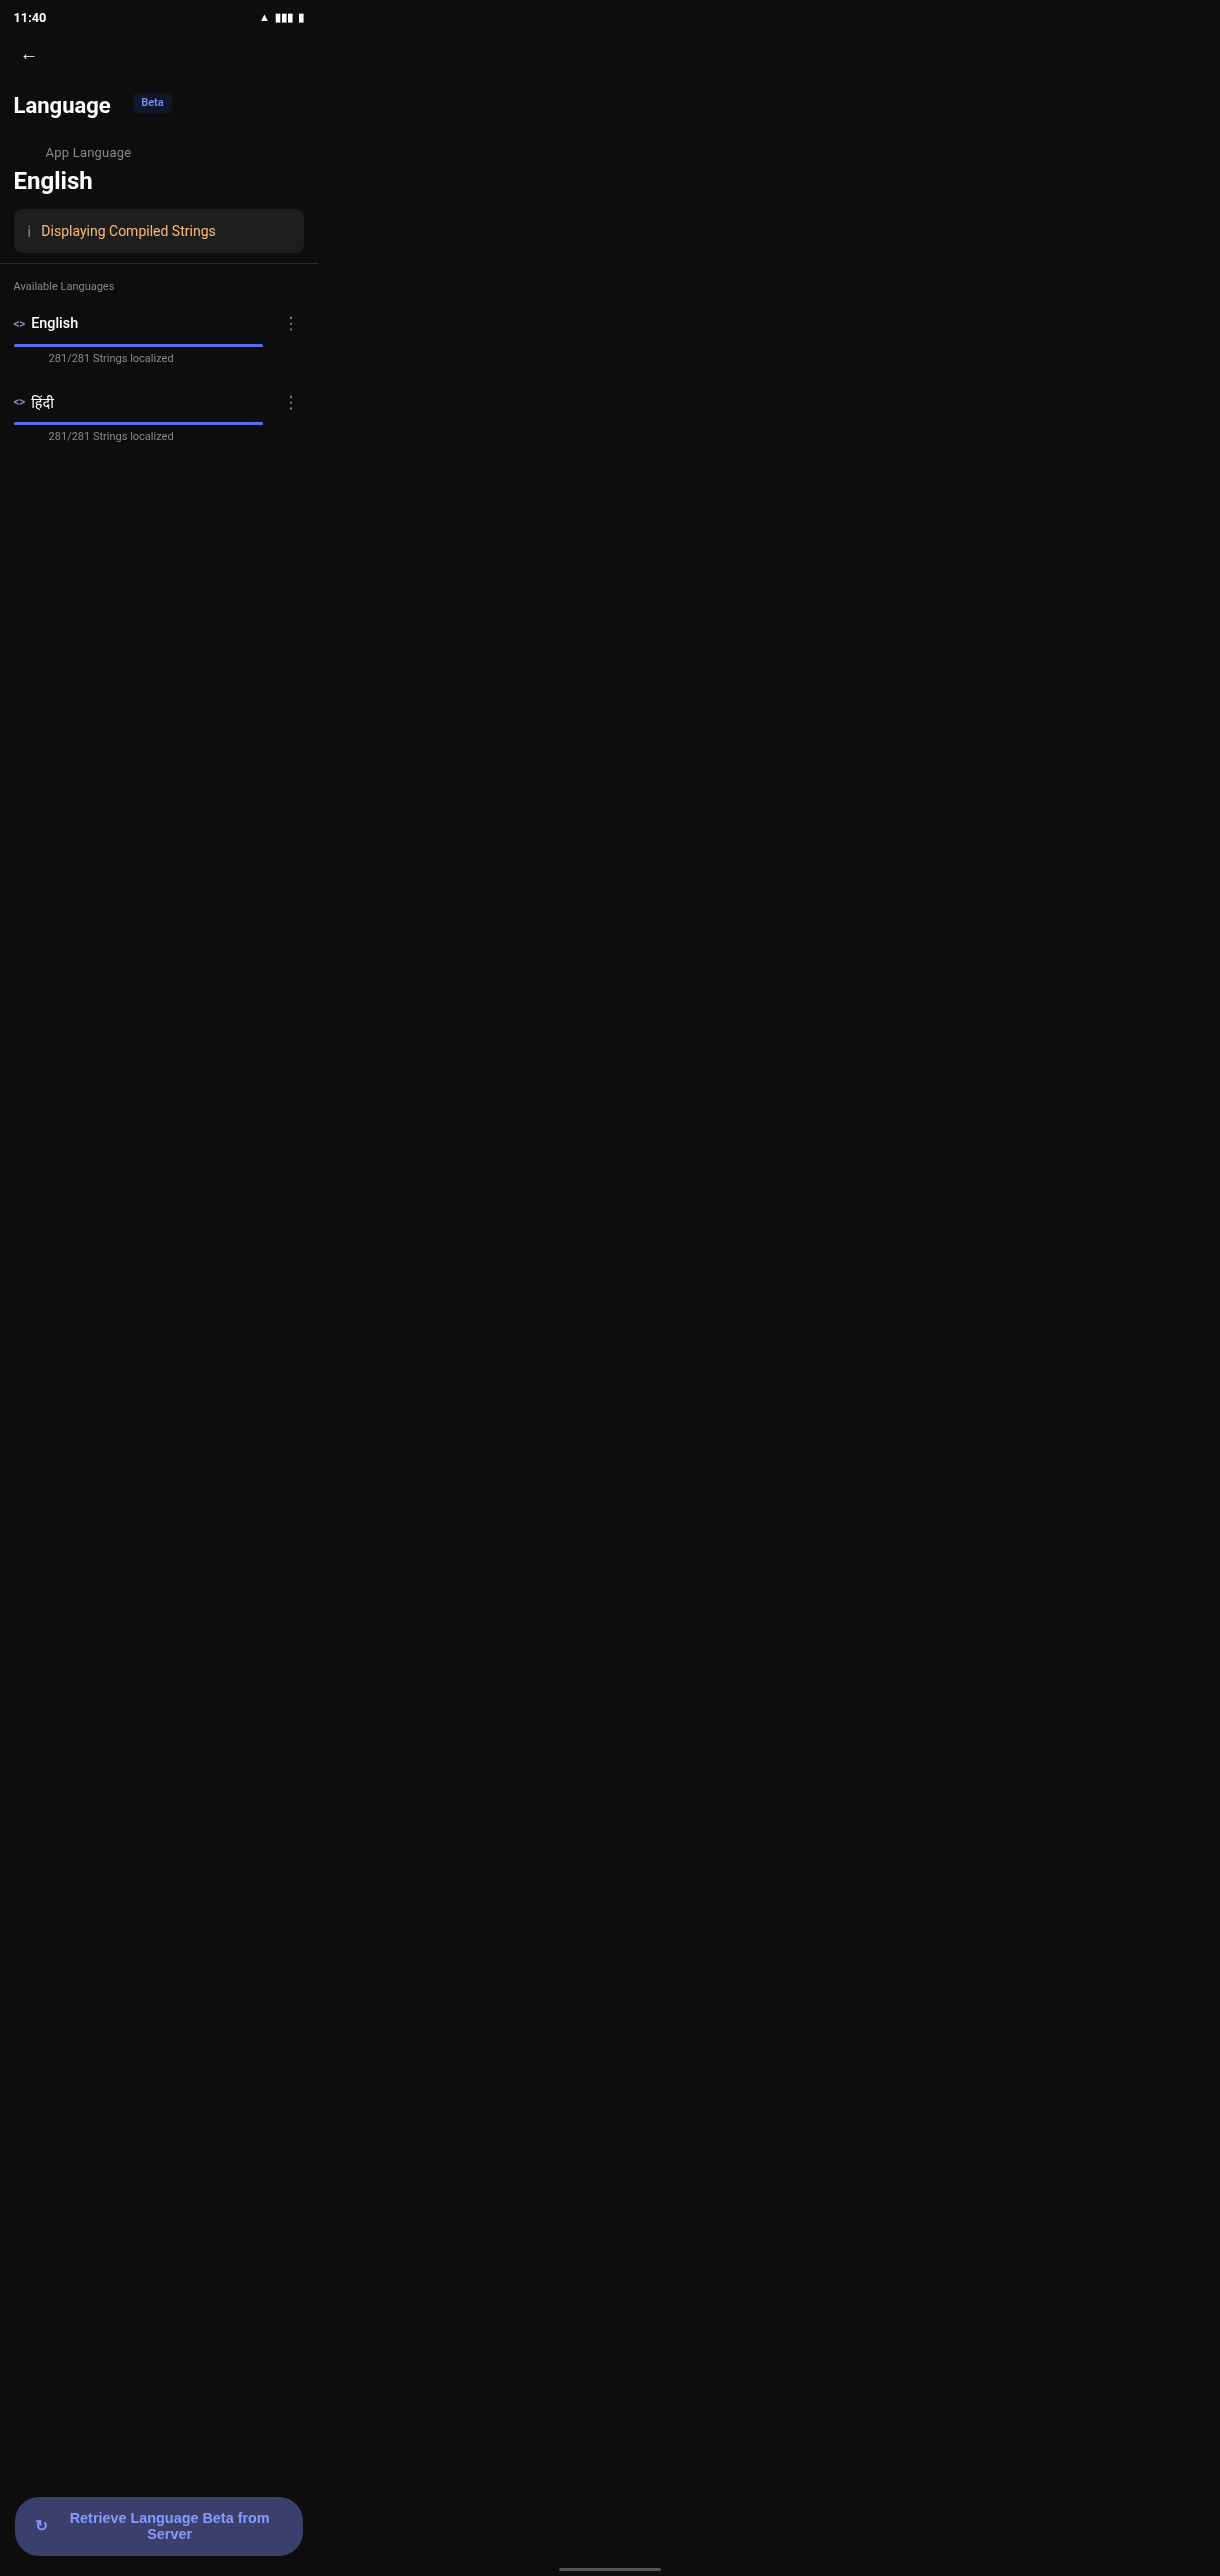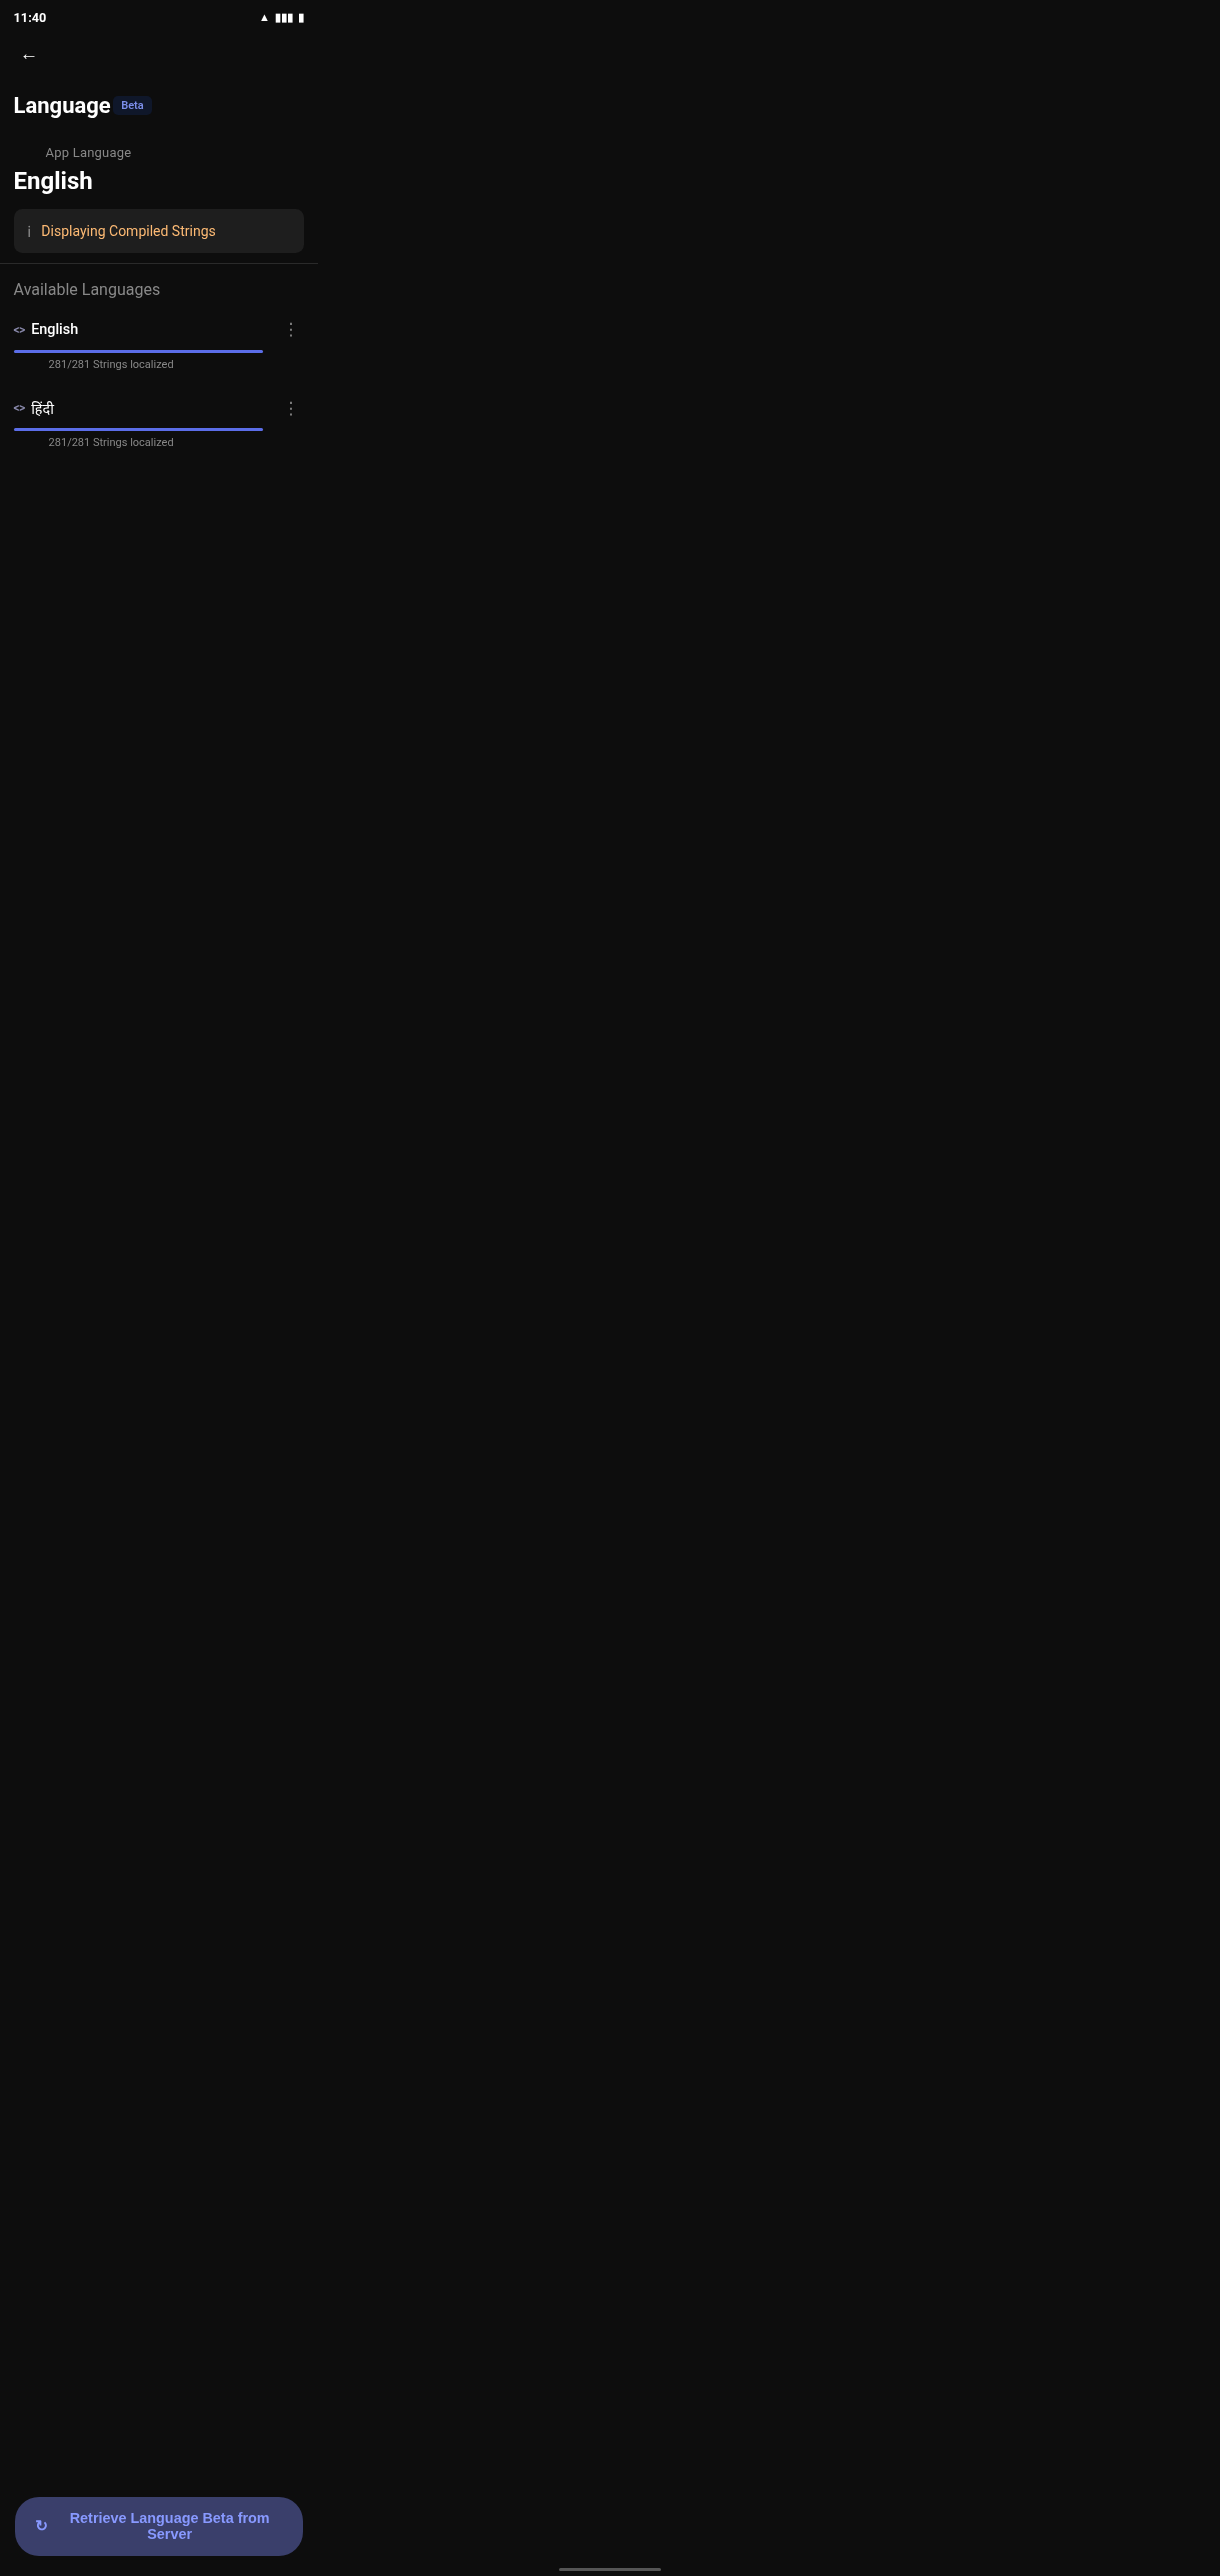--- a/index.html
+++ b/index.html
@@ -59,22 +59,22 @@
       cursor: pointer;
       background: none;
       border: none;
       color: #ffffff;
       font-size: 18.6px;
     }
 
     .page-header {
       padding: 13.6px 13.6px 20.3px;
       display: flex;
-      align-items: center;
-      gap: 2px;
+      align-items: flex-start;
+      gap: 22px;
     }
 
     .page-title {
       font-size: 22px;
       font-weight: 700;
       color: #ffffff;
     }
 
     .beta-badge {
       background-color: #0f172a;
@@ -121,21 +121,21 @@
       color: #fdba74;
     }
 
     .divider {
       height: 0.8px;
       background-color: #2a2a2a;
       margin: 6.8px 0;
     }
 
     .available-languages-header {
-      font-size: 16px;
+      font-size: 11px;
       color: #888888;
       padding: 10.2px 13.6px 6.8px;
     }
 
     .language-item {
       padding: 10.2px 13.6px 6.8px;
       position: relative;
     }
 
     .language-item-header {

